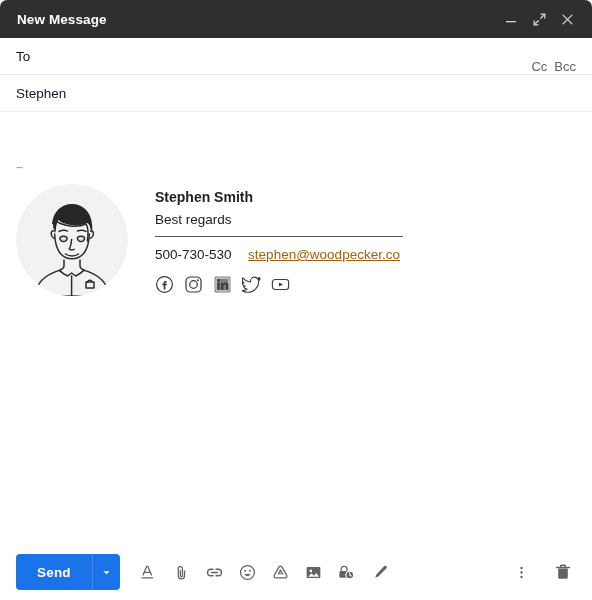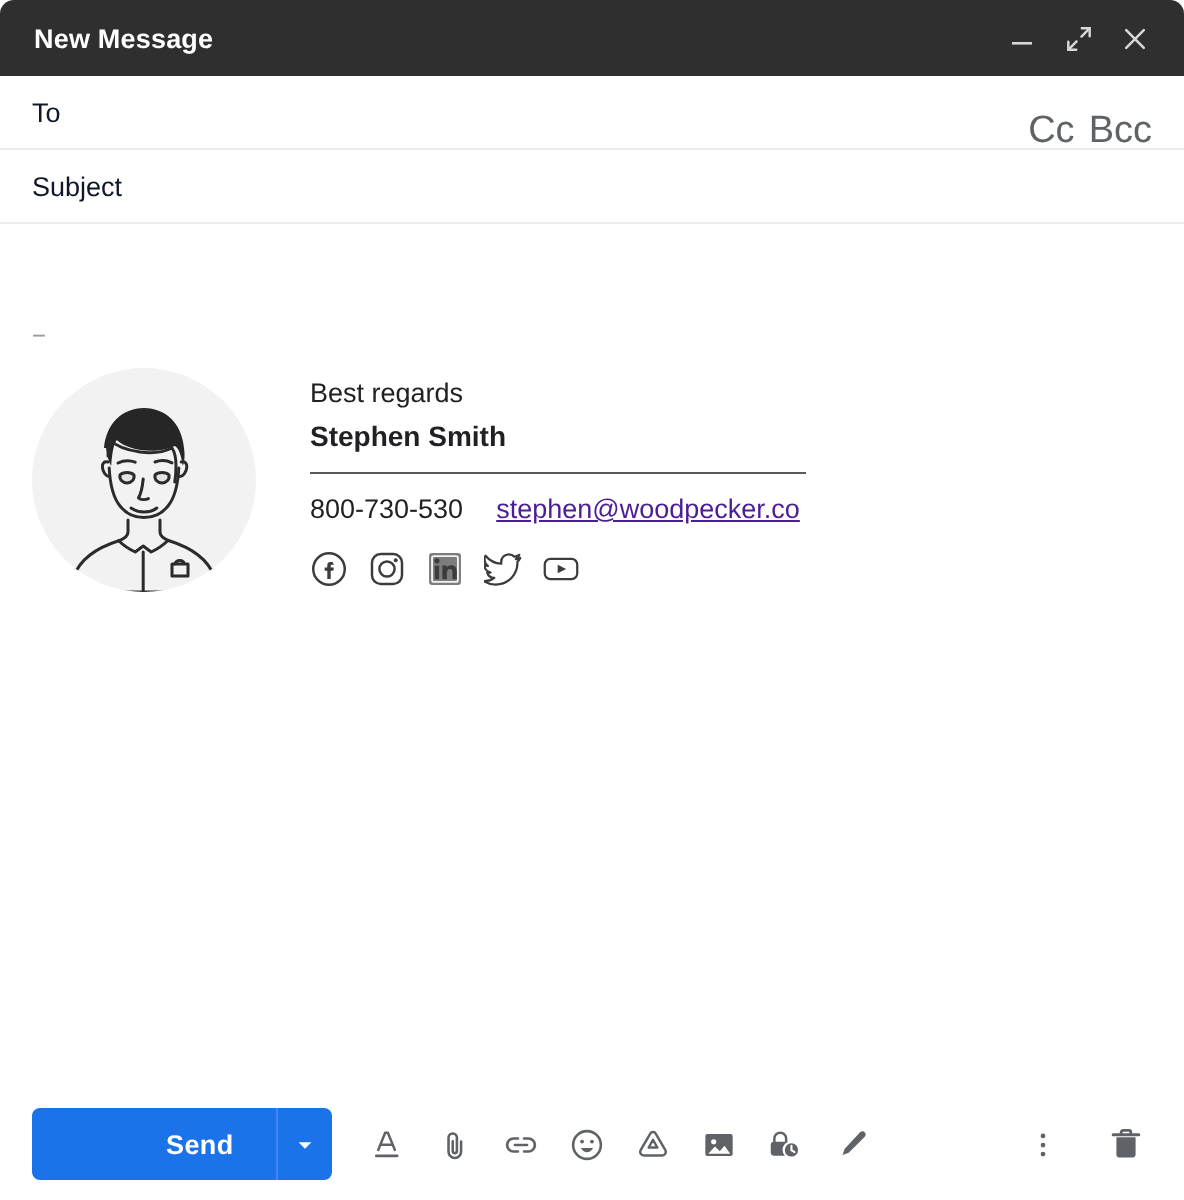--- a/index.html
+++ b/index.html
@@ -50,21 +50,21 @@
     border-bottom: 1px solid #ebebeb;
     flex: 0 0 37px;
   }
   .field-label {
     font-size: 13.5px;
     color: #0f172a;
   }
   .field-spacer { flex: 1; }
   .ccbcc { display: flex; gap: 7px; }
   .ccbcc span {
-    font-size: 19px;
+    font-size: 13px;
     color: #5f6368;
     cursor: pointer;
     margin-top: 20px;
   }
 
   
   .body-area {
     flex: 1 1 auto;
     position: relative;
     padding: 0 16px;
@@ -107,21 +107,21 @@
   .sig-name { font-weight: bold; font-size: 14px; line-height: 23px; }
   .sig-role { line-height: 22px; }
   .sig-rule {
     width: 248px; height: 1px;
     background: #5a5a5a;
     margin: 6px 0 7px 0;
   }
   .sig-contact { line-height: 21px; }
   .sig-contact .gap { display: inline-block; width: 9px; }
   a.link-blue {
-    color: #4c1d95;
+    color: #a16207;
     text-decoration: underline;
   }
   a.link-dark {
     color: #202124;
     text-decoration: underline;
   }
   .social-row {
     display: flex;
     gap: 10px;
     margin-top: 10px;
@@ -150,21 +150,20 @@
     overflow: hidden;
     cursor: pointer;
   }
   .send-btn {
     display: flex; align-items: center; justify-content: center;
     padding: 8px 21px;
     color: #ffffff;
     font-size: 13.5px;
     font-weight: bold;
     letter-spacing: .2px;
-    margin-left: 46px;
   }
   .send-caret {
     width: 28px;
     display: flex; align-items: center; justify-content: center;
     border-left: 1px solid #4285f4;
     color: #ffffff;
   }
   .toolbar {
     display: flex; align-items: center;
     margin-left: 14px;
@@ -213,21 +212,21 @@
   <div class="field-row">
     <span class="field-label">To</span>
     <span class="field-spacer"></span>
     <span class="ccbcc">
       <span>Cc</span>
       <span>Bcc</span>
     </span>
   </div>
 
   <div class="field-row">
-    <span class="field-label">Subject</span>
+    <span class="field-label">Stephen</span>
     <span class="field-spacer"></span>
   </div>
 
   <div class="body-area">
 
     <div class="sig-delim">--</div>
 
     <div class="signature">
 
       <div class="avatar-wrap">
@@ -260,25 +259,25 @@
 
             <path d="M55.6 92v20"></path>
 
             <path d="M70 98h8v6h-8z"></path>
             <path d="M71.5 98c.5-2 3.5-2.4 4.5-.6"></path>
           </g>
         </svg>
       </div>
 
       <div class="sig-text">
+        <div class="sig-line sig-name">Stephen Smith</div>
         <div class="sig-line sig-regards">Best regards</div>
-        <div class="sig-line sig-name">Stephen Smith</div>
         <div class="sig-rule"></div>
         <div class="sig-line sig-contact">
-          <span>800-730-530</span>
+          <span>500-730-530</span>
           <span class="gap"></span>
           <a class="link-blue" href="#">stephen@woodpecker.co</a>
         </div>
 
         <div class="social-row">
           <span class="social-icon">
             <svg width="19" height="19" viewBox="0 0 20 20" aria-hidden="true">
               <circle cx="10" cy="10" r="8.3" fill="none" stroke="currentColor" stroke-width="1.3"></circle>
               <path d="M11.9 6.3h-1.2c-1 0-1.6.6-1.6 1.6v1.3H7.7v1.7h1.4v4.4h1.8v-4.4h1.4l.25-1.7h-1.65V8.3c0-.35.2-.5.55-.5h1.15z" fill="currentColor"></path>
             </svg>

